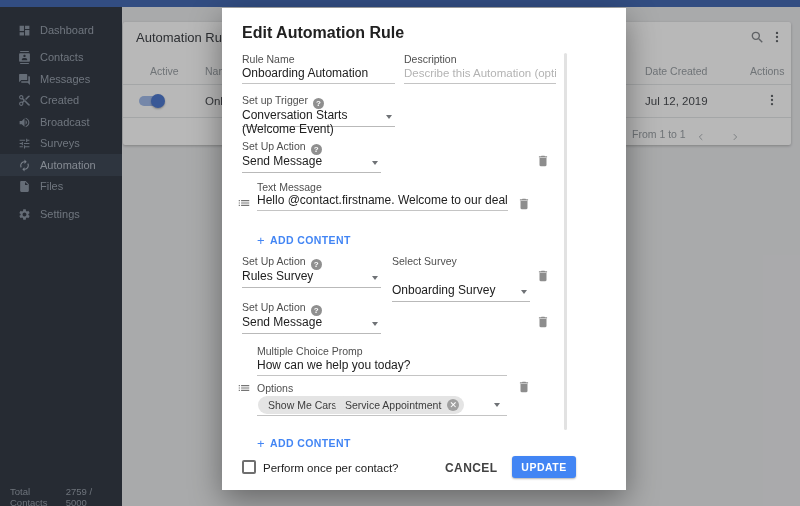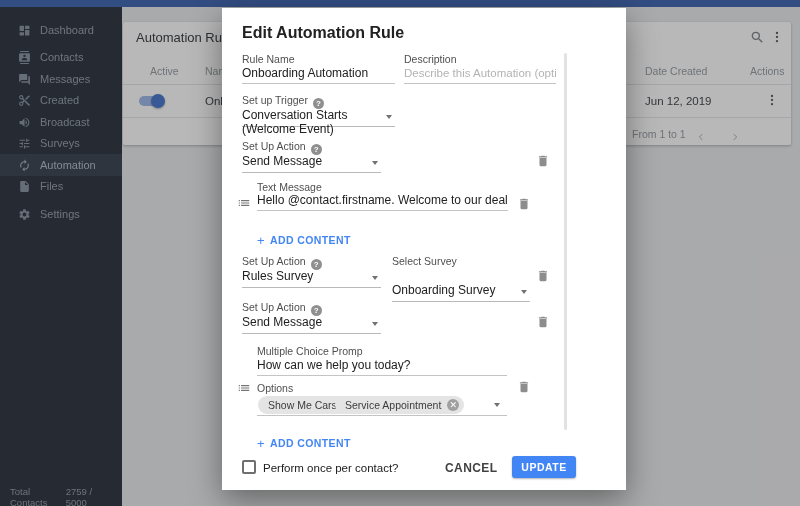--- a/index.html
+++ b/index.html
@@ -188,21 +188,21 @@
       <div class="abs thead" style="left:82px; top:43px">Name</div>
       <div class="abs thead" style="left:522px; top:43px">Date Created</div>
       <div class="abs thead" style="left:627px; top:43px">Actions</div>
       <div class="abs hline" style="top:62px"></div>
 
       <div class="abs" id="toggle">
         <div class="track"></div>
         <div class="thumb"></div>
       </div>
       <div class="abs cell-dark" style="left:82px; top:73px">Onboarding Automation</div>
-      <div class="abs cell-dark" style="left:522px; top:73px">Jun 12, 2019</div>
+      <div class="abs cell-dark" style="left:522px; top:73px">Jul 12, 2019</div>
       <div class="abs icon-btn kebab" style="left:642px; top:71px; cursor:pointer">
         <svg viewBox="0 0 24 24">
             <circle cx="12" cy="5" r="2"></circle>
             <circle cx="12" cy="12" r="2"></circle>
             <circle cx="12" cy="19" r="2"></circle>
           </svg>
       </div>
       <div class="abs hline" style="top:95px"></div>
 
       <div class="abs" id="page-size">

